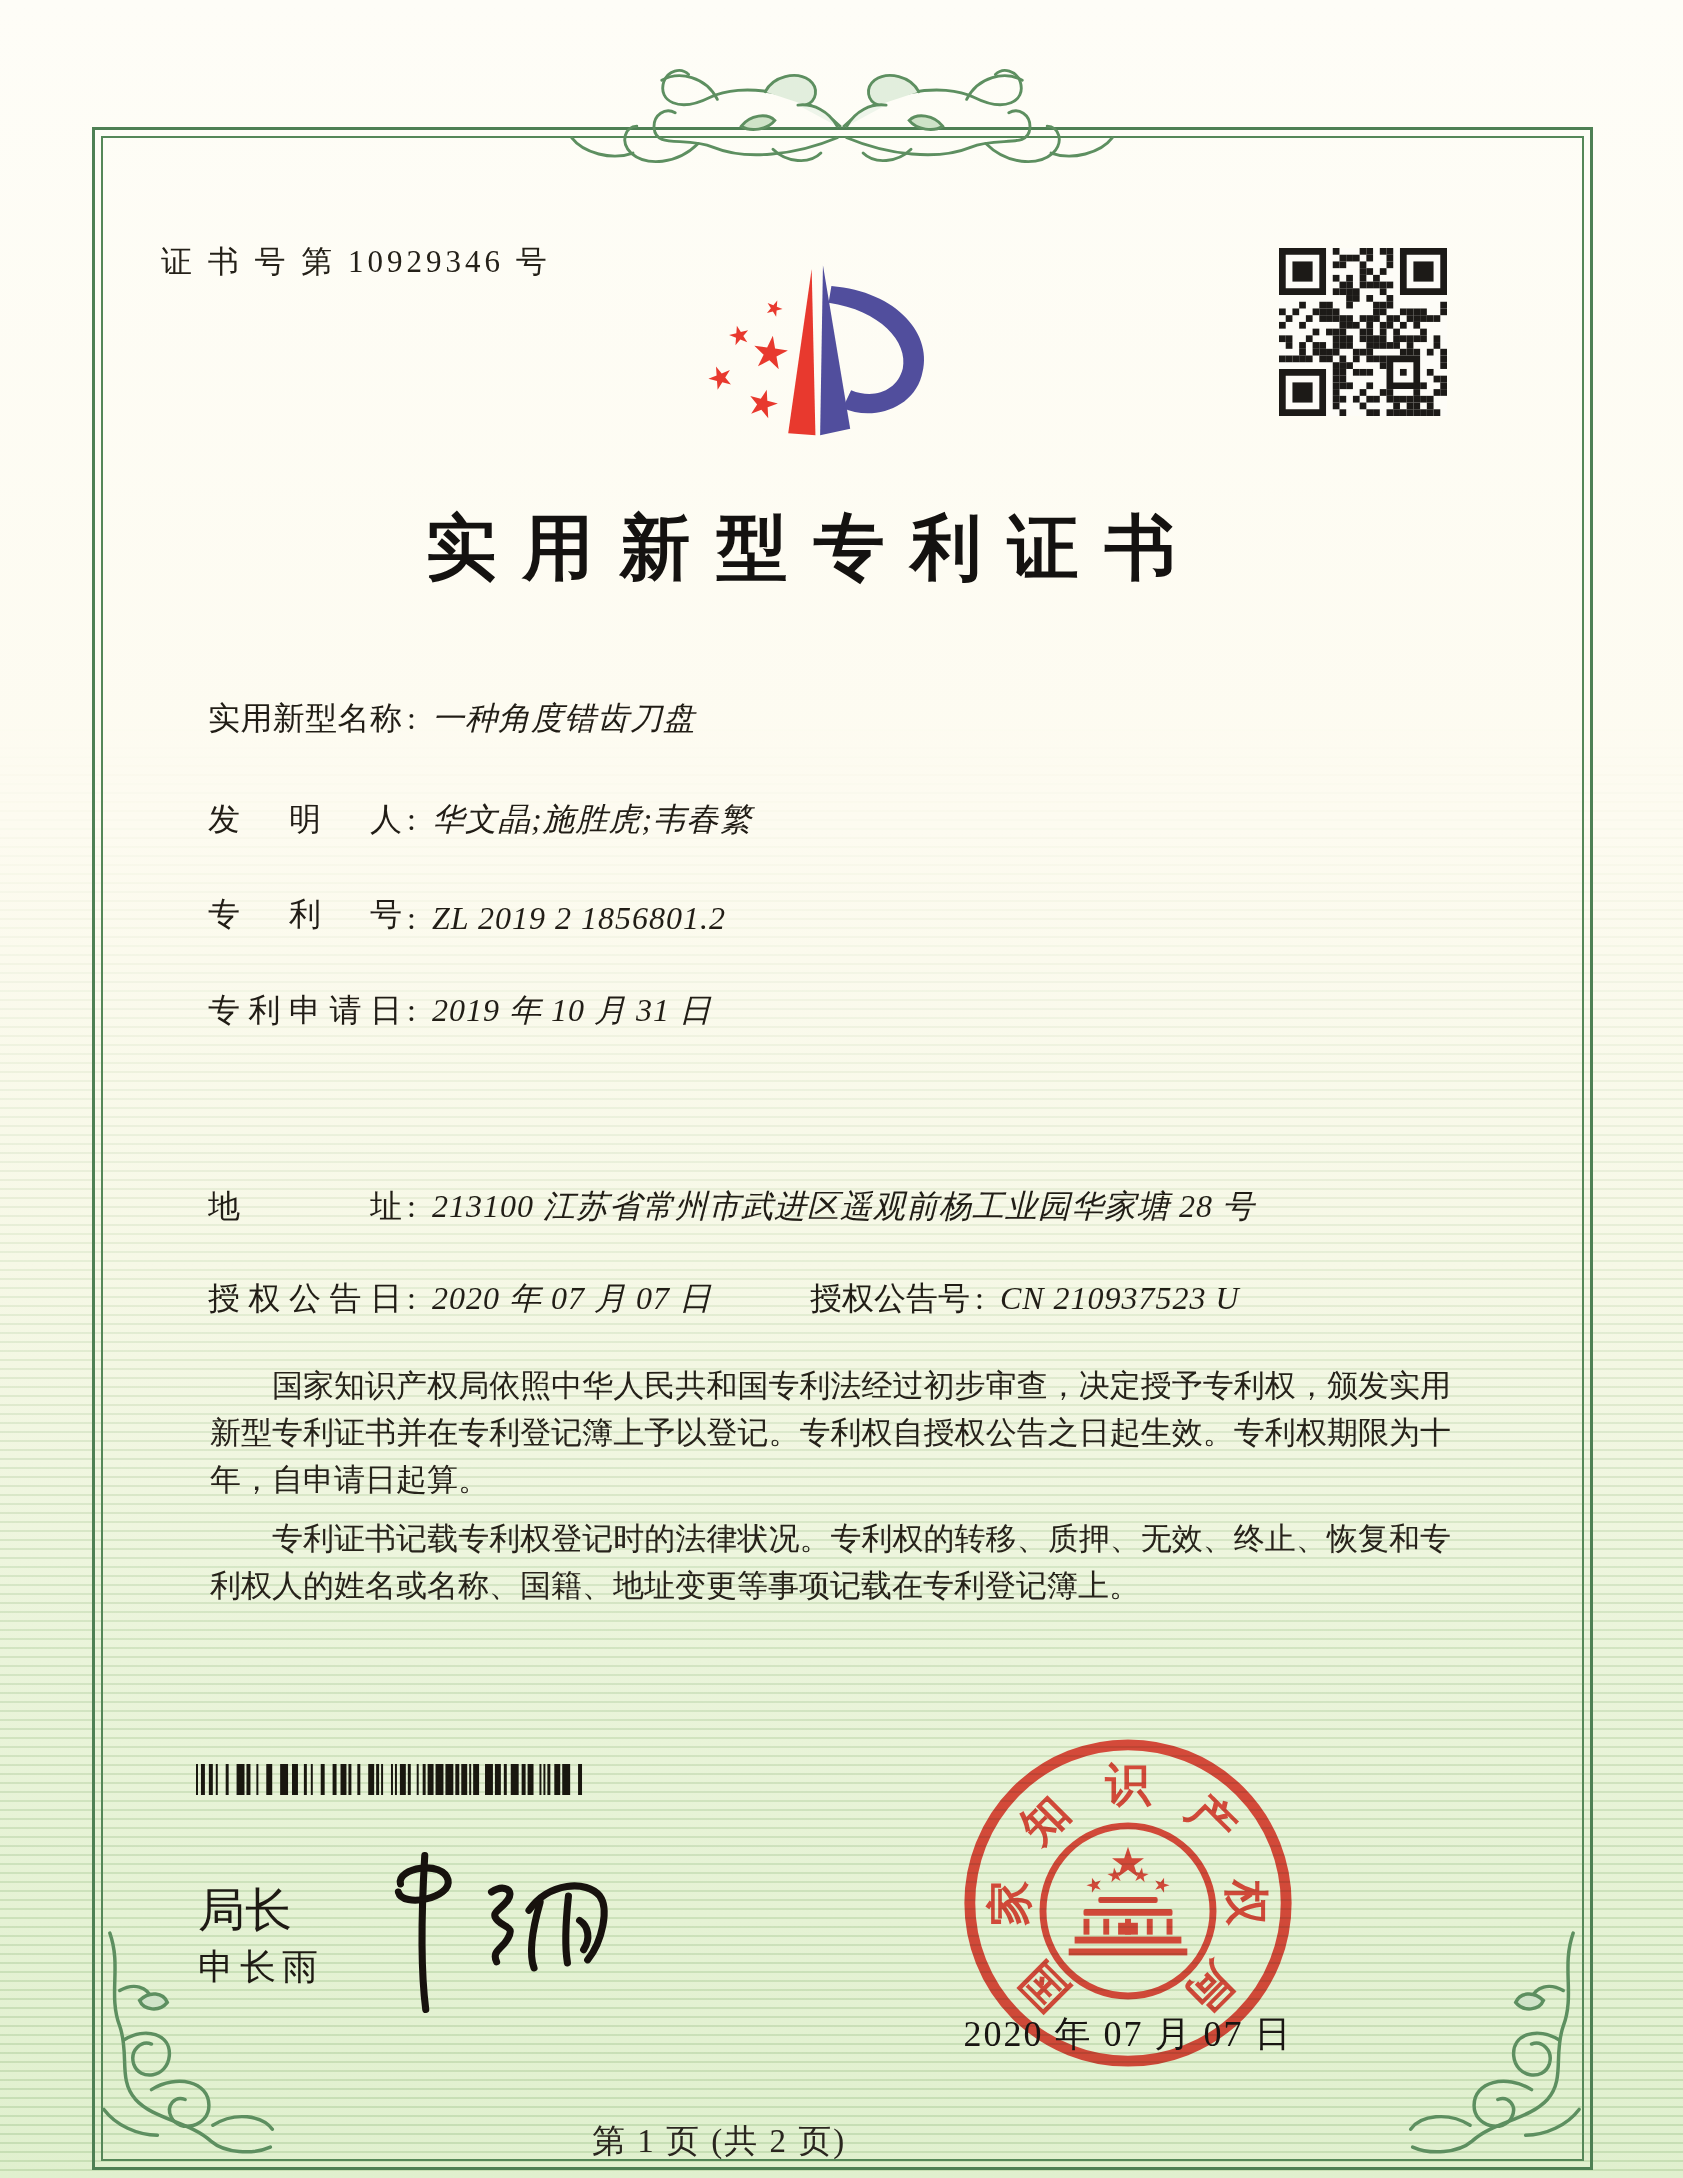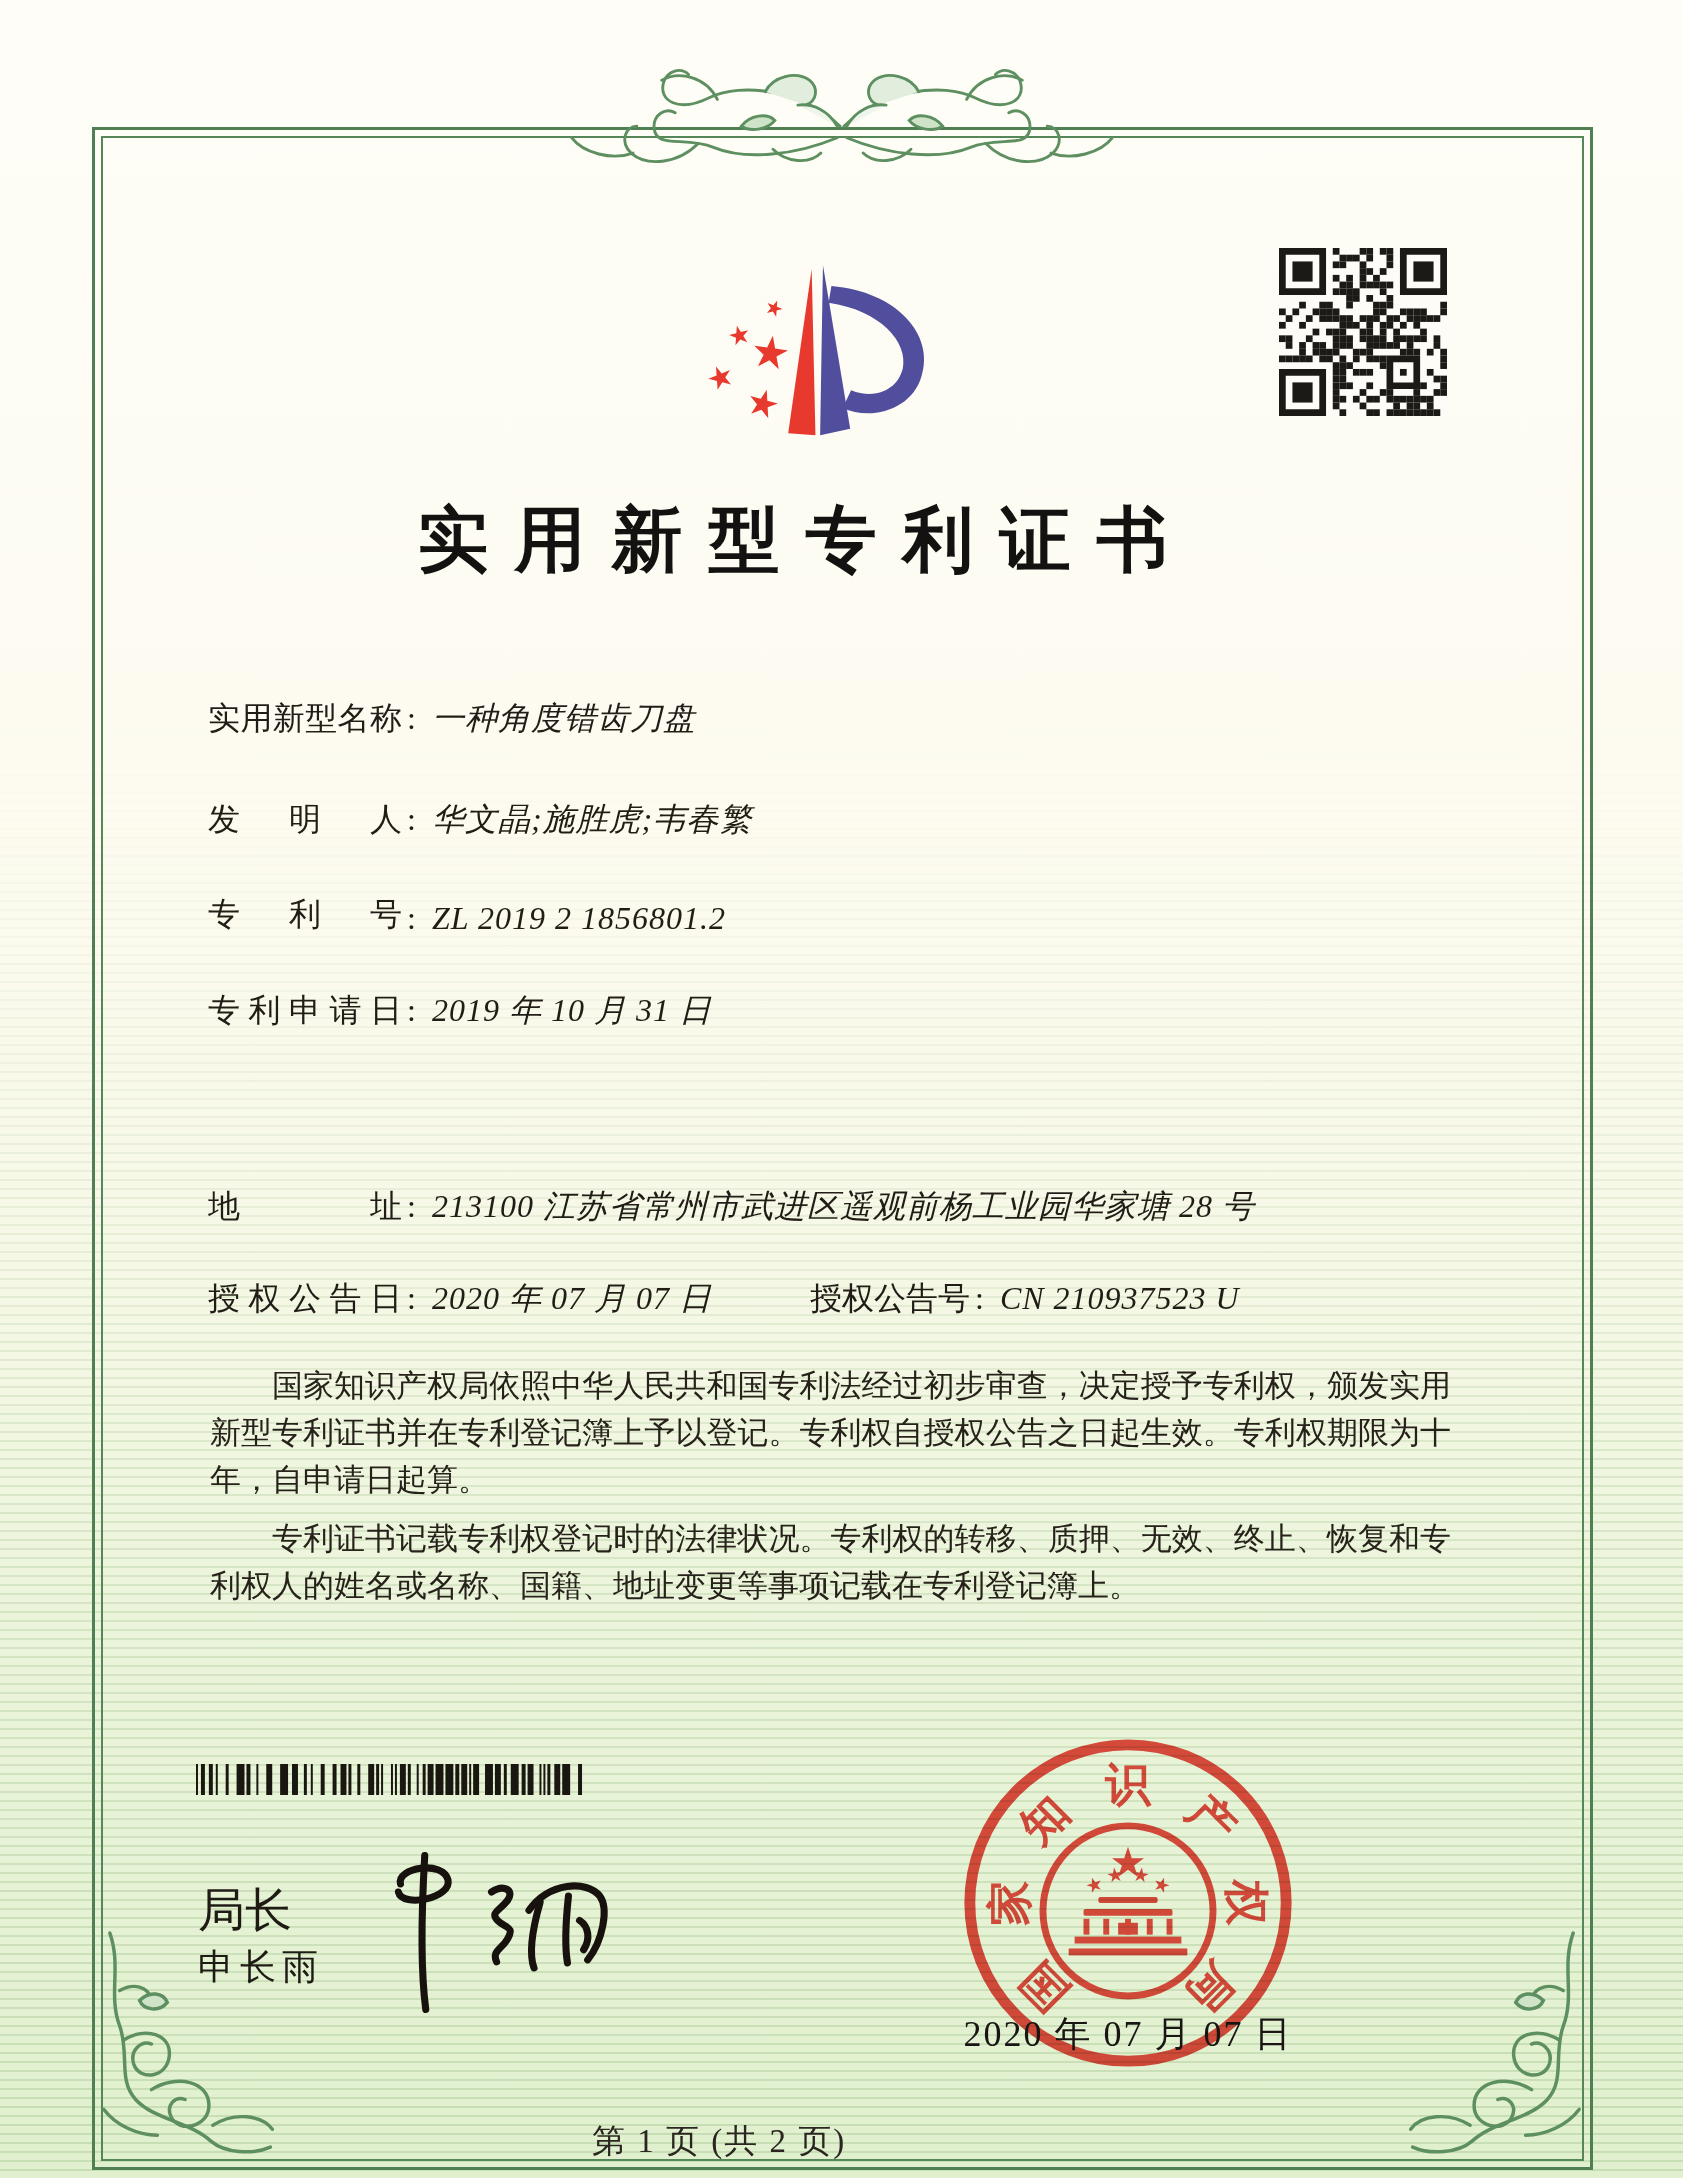--- a/index.html
+++ b/index.html
@@ -16,21 +16,21 @@
   }
   .border-outer{position:absolute;left:92px;top:127px;width:1495px;height:2037px;border:3px solid #4e8054;}
   .border-inner{position:absolute;inset:6px;border:2px solid #558758;}
   .top-ornament{position:absolute;left:535px;top:38px;width:614px;height:163px;}
   .corner{position:absolute;width:213px;height:233px;}
   .corner-left{left:94px;top:1931px;}
   .corner-right{right:94px;top:1931px;transform:scaleX(-1);}
   .cert-no{position:absolute;left:161px;top:241px;font-size:31px;letter-spacing:4px;color:#242018;}
   .logo{position:absolute;left:683px;top:241px;width:263px;height:210px;}
   .qr{position:absolute;left:1279px;top:248px;width:168px;height:168px;}
-  .title{position:absolute;left:149px;top:493px;width:1287px;margin:0;text-align:center;
+  .title{position:absolute;left:149px;top:493px;width:1287px;margin:8px;text-align:center;
          font-size:71px;font-weight:bold;letter-spacing:26px;text-indent:26px;color:#141210;}
   .row{position:absolute;left:208px;font-size:32px;color:#211d16;white-space:nowrap;}
   .flabel{display:inline-block;width:194px;text-align:justify;text-align-last:justify;vertical-align:bottom;}
   .colon{display:inline-block;margin:0 16px 0 5px;}
   .fvalue{letter-spacing:1px;font-style:italic;}
   .pair2{position:absolute;left:602px;top:0;}
   .pair2 .flabel2{display:inline-block;}
   .paras{position:absolute;left:198px;top:1350px;width:1265px;font-size:31px;line-height:47px;
          text-align:justify;color:#26221a;}
   .paras p{margin:12px;text-indent:2em;}
@@ -89,20 +89,21 @@
       <path d="M16,2 C28,36 14,64 26,96 C36,124 24,150 42,170 C60,190 96,192 118,212 C132,224 160,226 178,218"></path>
       <path d="M30,110 C52,96 78,104 76,126 C74,148 46,152 40,134 C36,120 48,110 58,114"></path>
       <path d="M58,160 C84,144 116,152 116,176 C116,198 86,204 78,188 C72,176 82,166 92,170"></path>
       <path d="M120,196 C142,182 170,186 180,200"></path>
       <path d="M26,60 C40,52 54,56 58,68"></path>
       <path d="M10,180 C22,196 44,206 64,206"></path>
       <path d="M46,70 C56,60 70,62 74,72 C66,82 50,80 46,70 Z" fill="#cfe3c8"></path>
     </g>
   </svg>
 
+  <div class="cert-no">证 书 号 第 10929346 号</div>
 
   <svg class="logo" viewBox="0 0 280 220">
     <defs>
       <path id="st" d="M0,-1 L0.225,-0.309 L0.951,-0.309 L0.363,0.118 L0.588,0.809 L0,0.382 L-0.588,0.809 L-0.363,0.118 L-0.951,-0.309 L-0.225,-0.309 Z"></path>
     </defs>
     <g fill="#e8392e">
       <use href="#st" transform="translate(97,70) rotate(22) scale(9)"></use>
       <use href="#st" transform="translate(60,99) rotate(-14) scale(11)"></use>
       <use href="#st" transform="translate(93,118) rotate(8) scale(19)"></use>
       <use href="#st" transform="translate(40,144) rotate(-22) scale(13)"></use>

